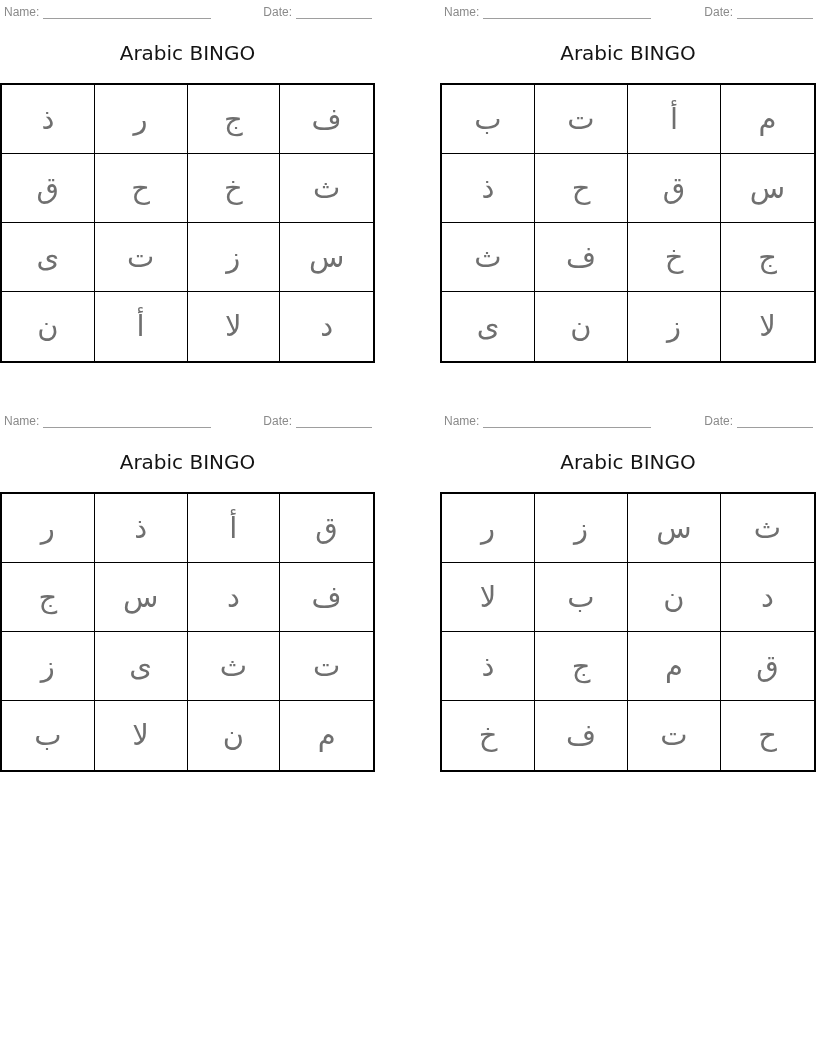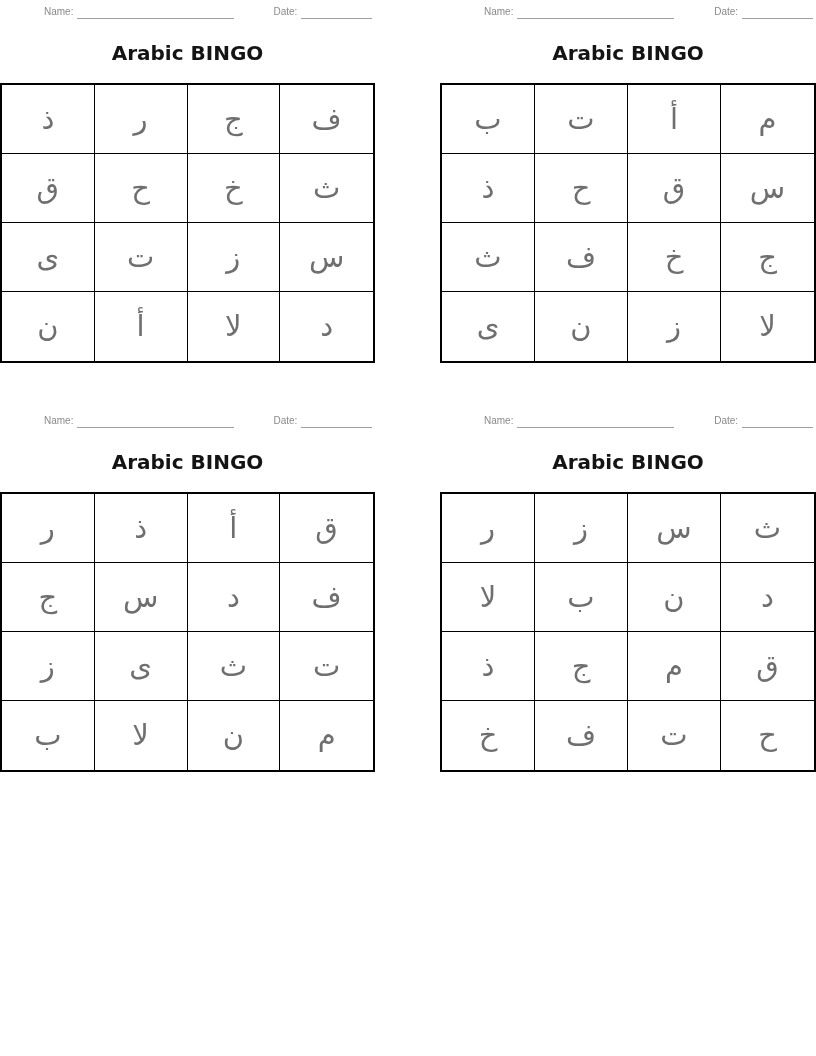--- a/index.html
+++ b/index.html
@@ -19,41 +19,40 @@
 
   .hdr {
     position: absolute;
     top: 4px; left: 0; right: 0;
     display: flex;
     align-items: flex-end;
     padding: 0 3px 0 4px;
     height: 15px;
   }
   .hdr .lbl {
-    font-size: 10px;
+    font-size: 12px;
     color: #8a8a8a;
     line-height: 14px;
     white-space: nowrap;
-    margin-left: 40px;
   }
   .hdr .blank {
     border-bottom: 1px solid #9e9e9e;
     height: 12px;
     margin-left: 4px;
   }
   .hdr .name-blank { width: 168px; }
   .hdr .date-blank { width: 76px; }
   .hdr .spacer { flex: 1; }
 
   .title {
     position: absolute;
     top: 41px; left: 0; right: 0;
     text-align: center;
     font-family: "DejaVu Sans", sans-serif;
-    font-weight: 700;
+    font-weight: 400;
     font-size: 20px;
     line-height: 25px;
     color: #141414;
     letter-spacing: 0px;
   }
 
   .grid {
     position: absolute;
     top: 83px; left: 0;
     width: 100%;

